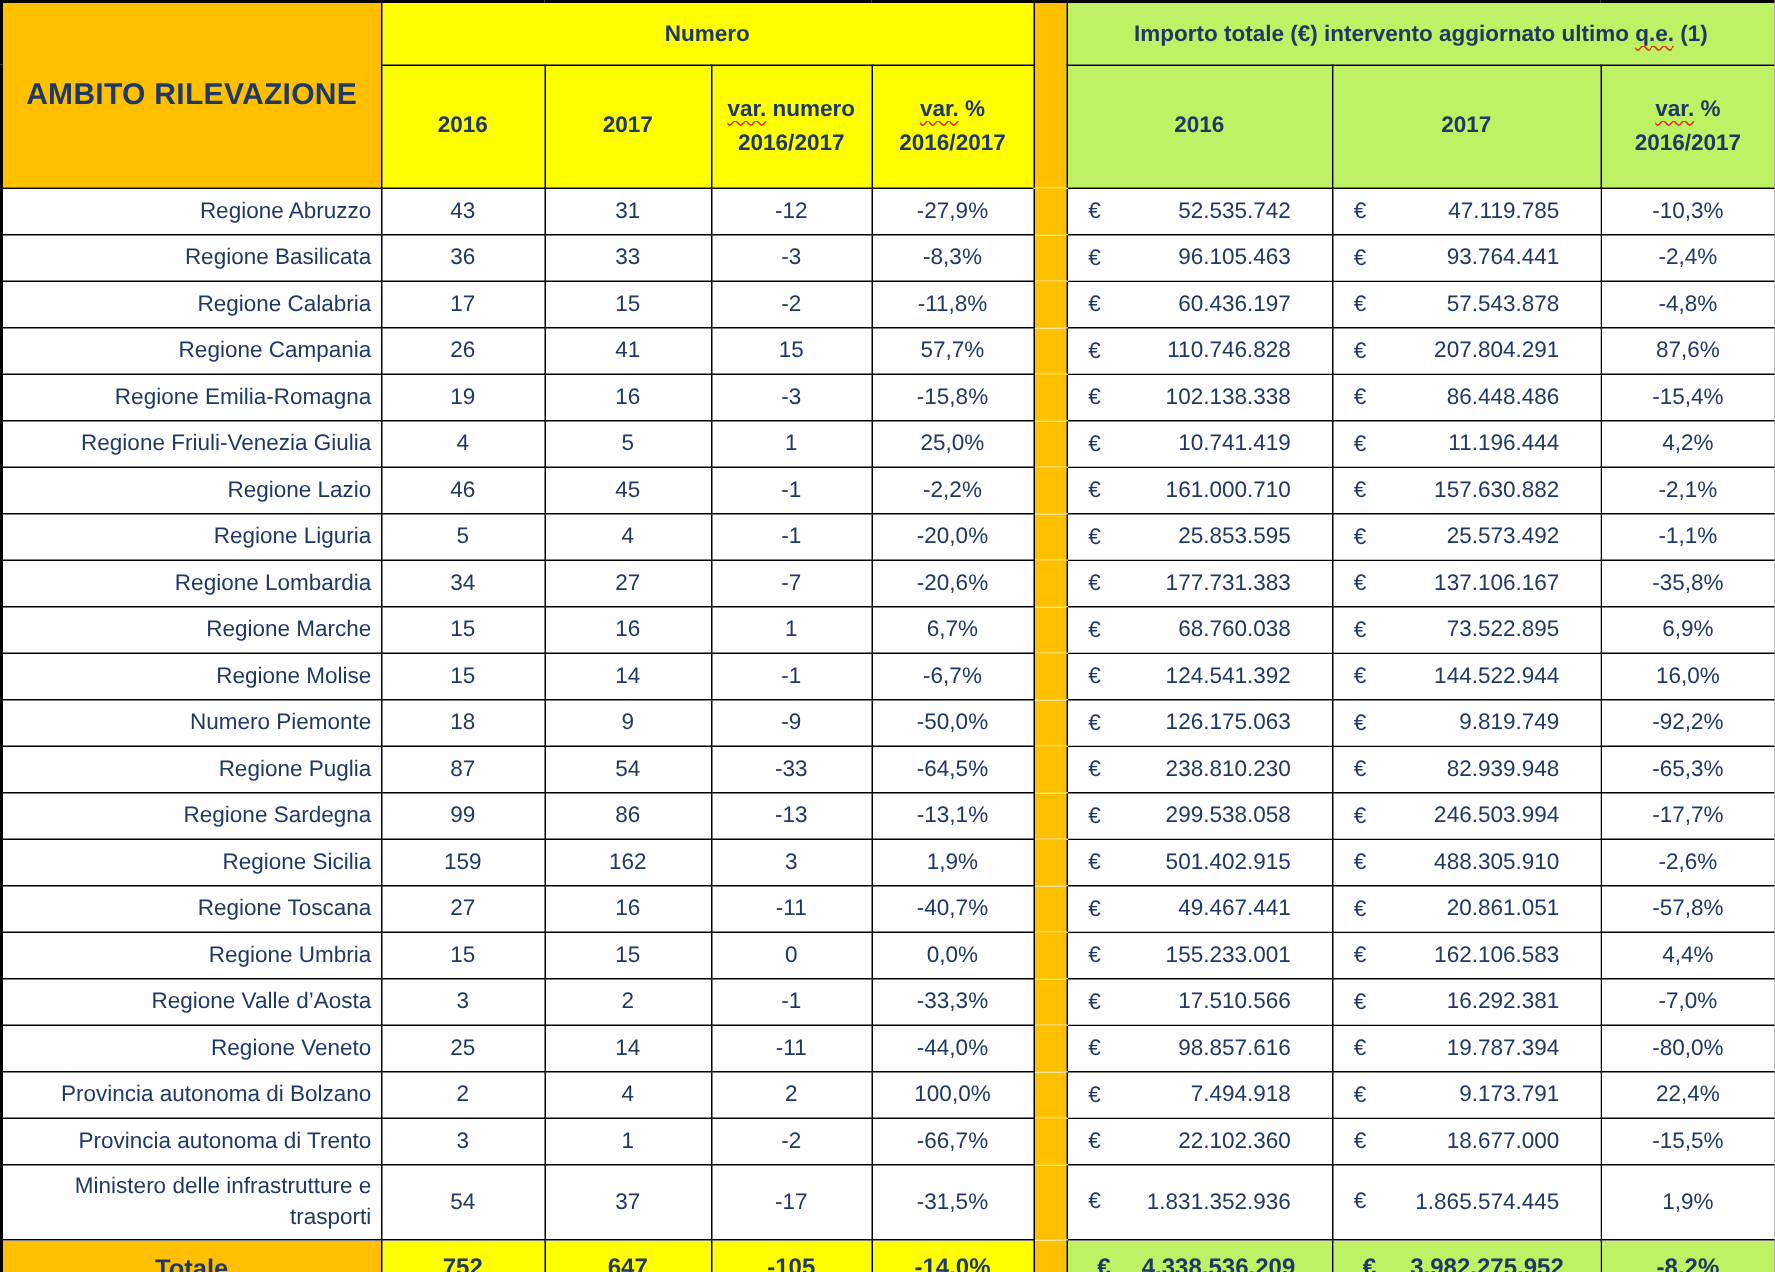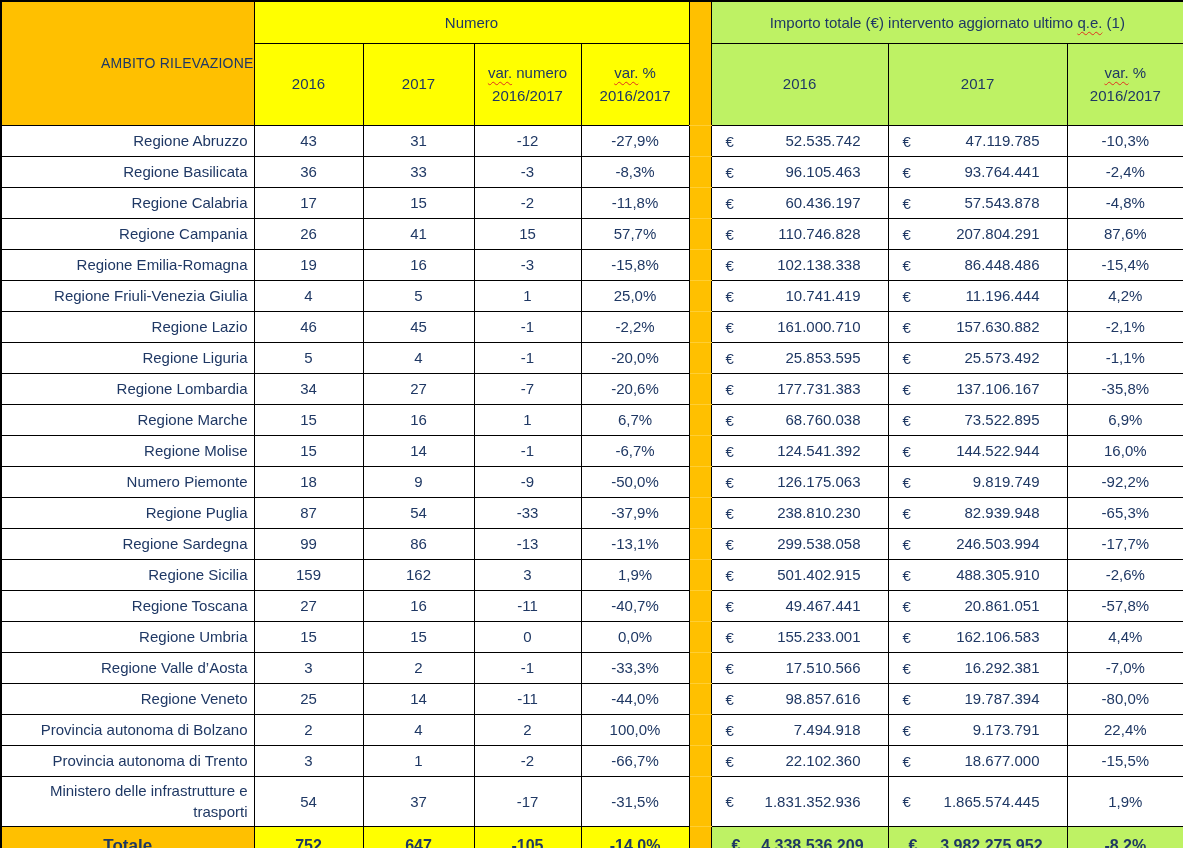--- a/index.html
+++ b/index.html
@@ -20,25 +20,25 @@
   .bg-yellow { background: #FFFF00; }
   .bg-green  { background: #bef264; }
 
   
   td.sep, th.sep {
     background: #FFC000;
     border-top-color: #ffce33;
     border-bottom-color: #ffce33;
   }
 
-  thead th { font-weight: normal; font-size: 15px; text-align: center; vertical-align: middle; }
+  thead th { font-weight: bold; font-size: 15px; text-align: center; vertical-align: middle; }
   tr.h1 { height: 42px; }
   tr.h2 { height: 82px; }
   tr.h2 th { line-height: 1.55; }
-  th.ambito { font-size: 14px; letter-spacing: .2px; text-align: right; }
+  th.ambito { font-size: 20px; letter-spacing: .2px; }
   th.grp { font-size: 15px; }
 
   tbody tr { height: 31px; }
   tbody td { font-size: 15px; vertical-align: middle; background: #fff; }
   td.name { text-align: right; padding: 3px 6px 3px 8px; line-height: 1.45; }
   td.num  { text-align: center; }
 
   td.euro { position: relative; text-align: right; padding-right: 27px; }
   td.euro .cur { position: absolute; left: 14px; top: 50%; transform: translateY(-50%); }
 
@@ -222,21 +222,21 @@
         <td class="sep"></td>
         <td class="euro"><span class="cur">€</span><span class="val">126.175.063</span></td>
         <td class="euro"><span class="cur">€</span><span class="val">9.819.749</span></td>
         <td class="num">-92,2%</td>
       </tr>
       <tr>
         <td class="name">Regione Puglia</td>
         <td class="num">87</td>
         <td class="num">54</td>
         <td class="num">-33</td>
-        <td class="num">-37,9%</td>
+        <td class="num">-64,5%</td>
         <td class="sep"></td>
         <td class="euro"><span class="cur">€</span><span class="val">238.810.230</span></td>
         <td class="euro"><span class="cur">€</span><span class="val">82.939.948</span></td>
         <td class="num">-65,3%</td>
       </tr>
       <tr>
         <td class="name">Regione Sardegna</td>
         <td class="num">99</td>
         <td class="num">86</td>
         <td class="num">-13</td>

